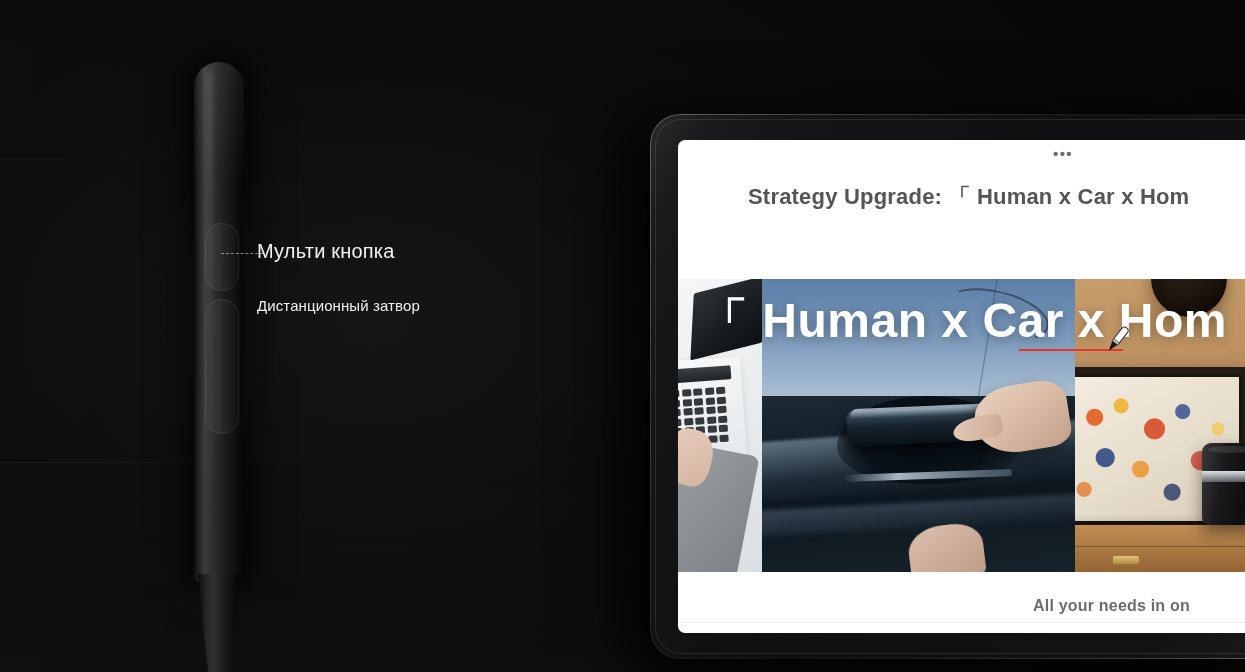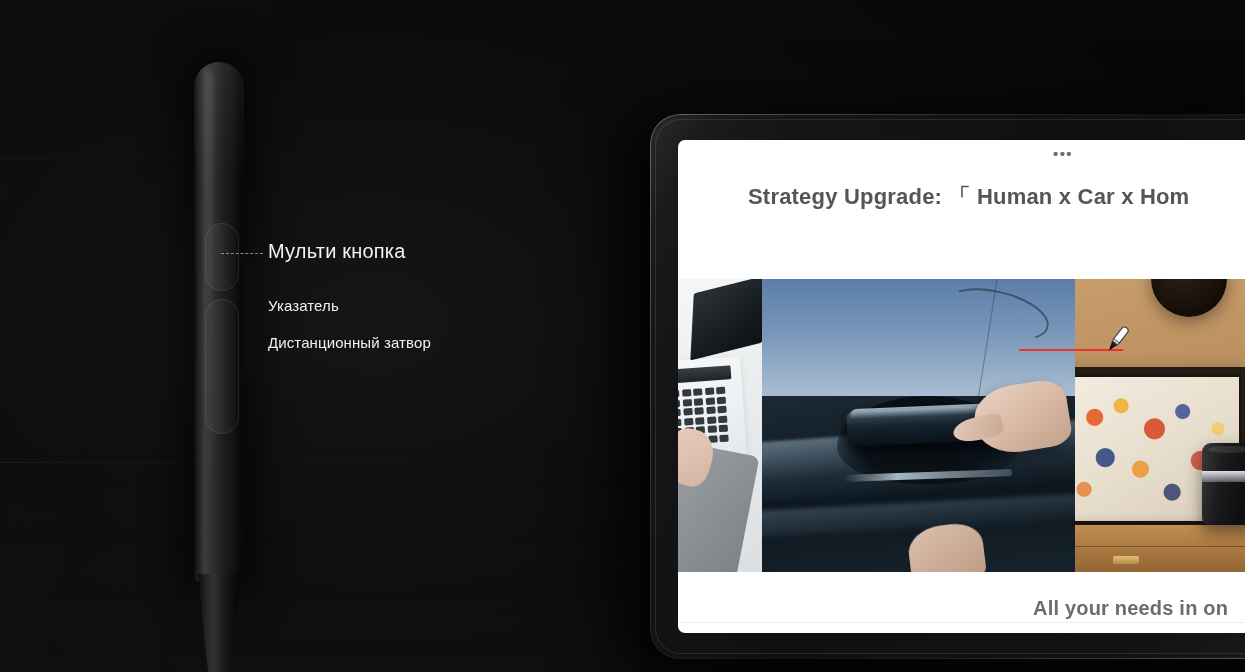--- a/index.html
+++ b/index.html
@@ -98,21 +98,21 @@
 
   
   .leader {
     position:absolute; left:221px; top:253px;
     width:42px; height:0;
     border-top:1px dashed rgba(210,210,210,.62);
   }
 
   
   #copy {
-    position:absolute; left:268px; top:240px;
+    position:absolute; left:257px; top:240px;
     width:352px;
   }
   .copy-title {
     font-size:20px; font-weight:400; color:#f2f2f2;
     letter-spacing:.2px; line-height:1.15;
     margin-bottom:33px;
   }
   .sec { margin-bottom:17px; }
   .sec:last-child { margin-bottom:0; }
   .sec-h {
@@ -364,21 +364,21 @@
     width:104px; height:2px; background:#e8342b;
     z-index:6; pointer-events:none;
   }
   .pen-cursor {
     position:absolute; left:428px; top:44px;
     width:24px; height:32px; z-index:7; pointer-events:none;
   }
 
   .slide-sub {
     position:absolute; left:355px; top:457px;
-    font-size:20px; font-weight:700; color:#6c6c70;
+    font-size:16px; font-weight:700; color:#6c6c70;
     letter-spacing:.2px; white-space:nowrap;
   }
   .slide-foot-rule {
     position:absolute; left:0; bottom:10px; right:0; height:1px;
     background:#f0ece6;
   }
 </style>
 </head>
 <body>
 
@@ -398,21 +398,20 @@
     <div class="pen-tip"></div>
 
   </div>
 
   <div class="leader"></div>
 
   <div id="copy">
     <div class="copy-title">Мульти кнопка</div>
 
     <div class="sec">
-      <div class="sec-h">Указатель</div>
     </div>
 
     <div class="sec">
     </div>
 
     <div class="sec">
       <div class="sec-h">Дистанционный затвор</div>
     </div>
   </div>
 
@@ -499,20 +498,21 @@
           <div class="home-clock"></div>
           <div class="home-frame">
             <div class="home-art"></div>
           </div>
           <div class="home-table"></div>
           <div class="home-drawer"></div>
           <div class="home-knob"></div>
           <div class="home-speaker"></div>
         </div>
 
+        <div class="strip-head">「 Human x Car x Hom</div>
         <div class="annot-underline"></div>
 
         <svg class="pen-cursor" viewBox="0 0 24 32">
           <g transform="rotate(38 12 16)">
             <rect x="8.5" y="2" width="7" height="19" rx="3.2" fill="#ffffff" stroke="#3a3a3a" stroke-width="1.1"></rect>
             <path d="M8.5 21 L12 30 L15.5 21 Z" fill="#1d1d1d"></path>
             <path d="M10.4 25.8 L12 30 L13.6 25.8 Z" fill="#000000"></path>
             <rect x="8.5" y="18.3" width="7" height="2.6" fill="#cfcfcf" stroke="#3a3a3a" stroke-width=".8"></rect>
           </g>
         </svg>

